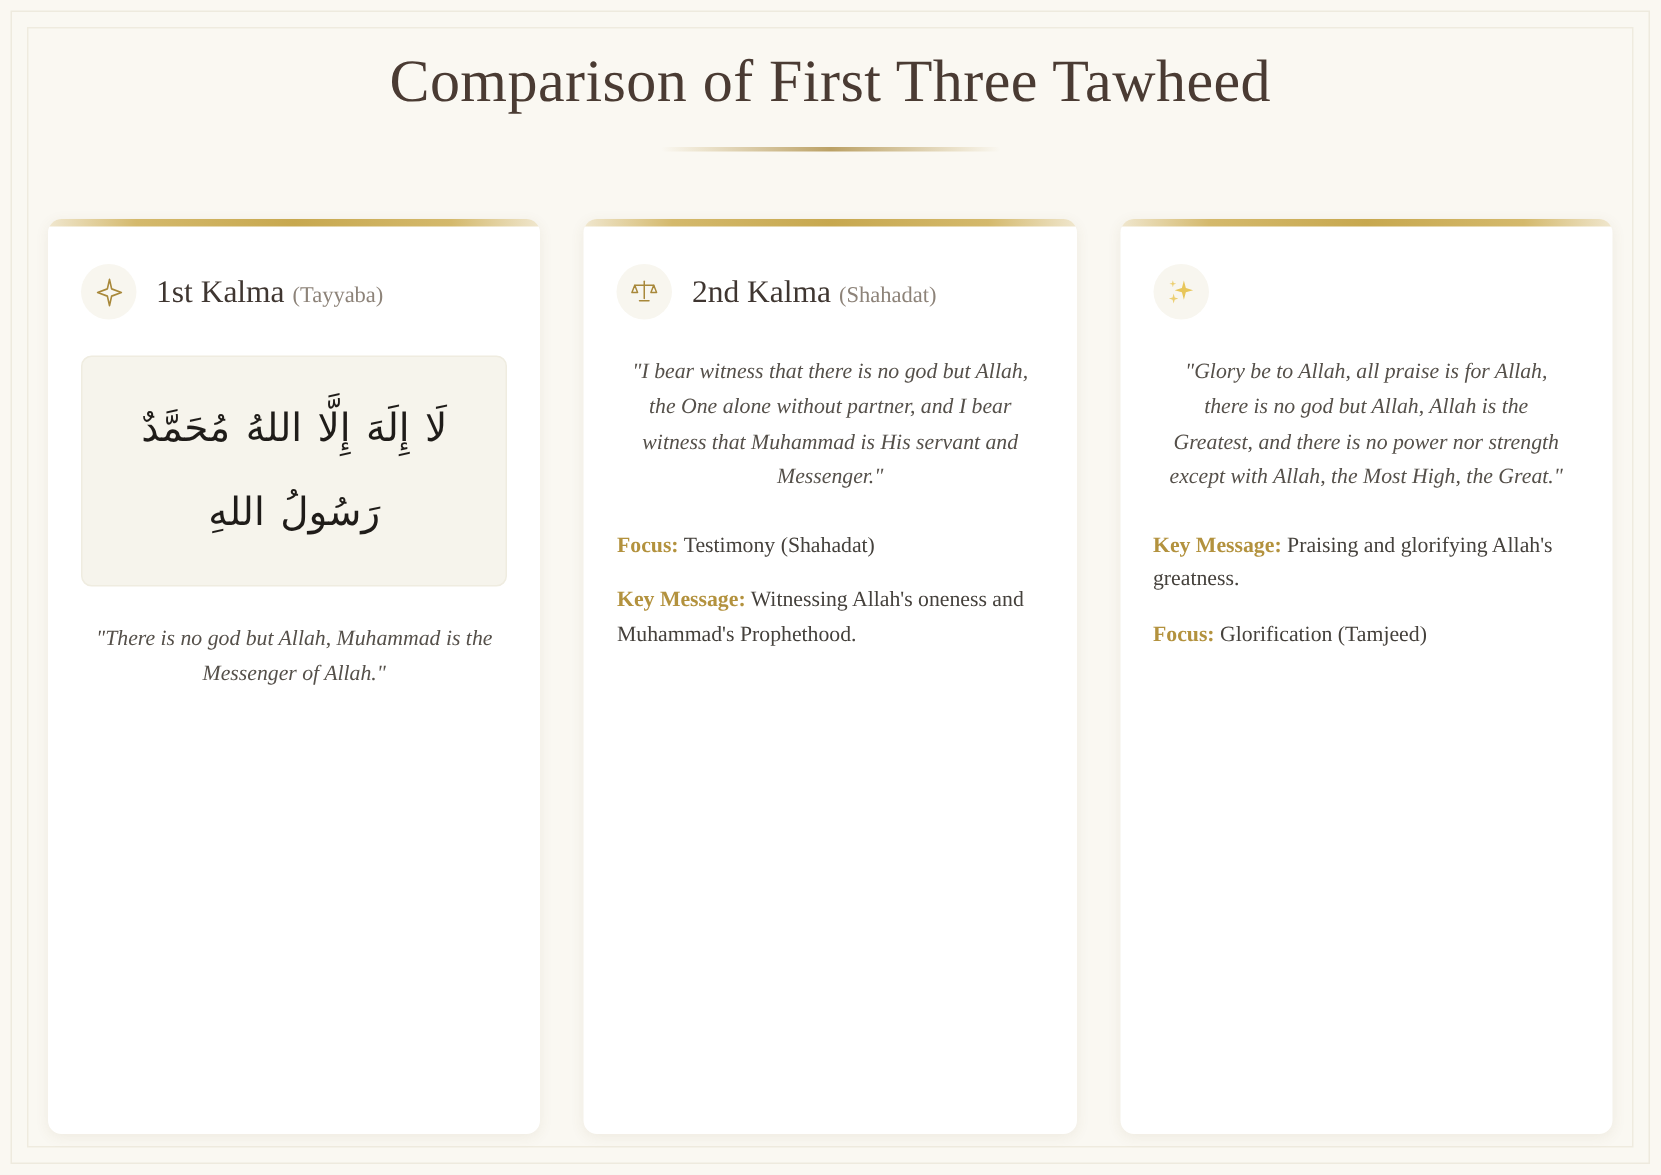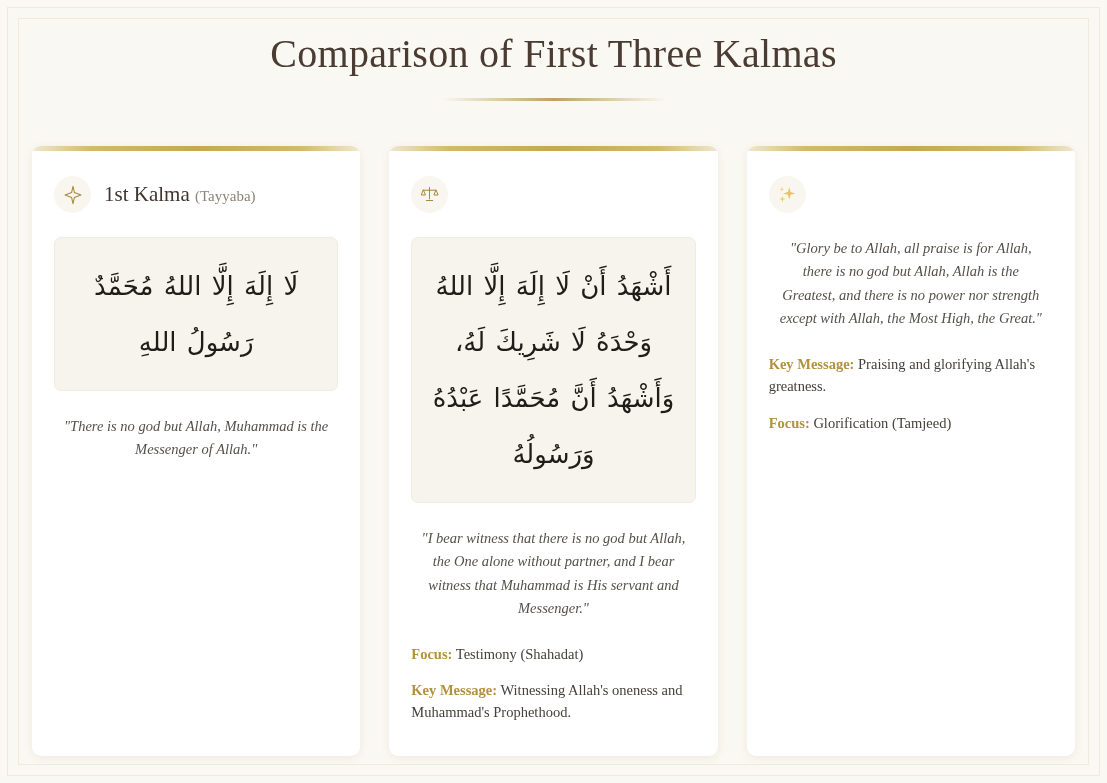--- a/index.html
+++ b/index.html
@@ -166,21 +166,21 @@
 </head>
 <body>
 
 <div class="page">
   <div class="frame-outer"></div>
   <div class="frame-inner"></div>
 
   <div class="content">
 
     <div class="header">
-      <h1 class="page-title">Comparison of First Three Kalmas</h1>
+      <h1 class="page-title">Comparison of First Three Tawheed</h1>
       <div class="title-divider"></div>
     </div>
 
     <div class="cards">
 
       <div class="card">
         <div class="card-topbar"></div>
         <div class="card-header">
           <div class="icon-badge">
             <svg width="20" height="20" viewBox="0 0 24 24" aria-hidden="true">
@@ -207,23 +207,24 @@
             <svg width="19" height="19" viewBox="0 0 24 24" aria-hidden="true">
               <g fill="none" stroke="#a8883a" stroke-width="1.25" stroke-linecap="round" stroke-linejoin="round">
                 <path d="M12 3.2 v14.4"></path>
                 <path d="M4 6.6 h16"></path>
                 <path d="M4 6.6 L1.6 12.6 h4.8 Z"></path>
                 <path d="M20 6.6 L17.6 12.6 h4.8 Z"></path>
                 <path d="M8 19.6 h8"></path>
               </g>
             </svg>
           </div>
-        </div>
-        <div class="arabic-box">
-          <div class="arabic-text">أَشْهَدُ أَنْ لَا إِلَهَ إِلَّا اللهُ وَحْدَهُ لَا شَرِيكَ لَهُ، وَأَشْهَدُ أَنَّ مُحَمَّدًا عَبْدُهُ وَرَسُولُهُ</div>
+          <div class="card-title">
+            <span>2nd Kalma</span>
+            <span class="sub">(Shahadat)</span>
+          </div>
         </div>
         <div class="translation">"I bear witness that there is no god but Allah, the One alone without partner, and I bear witness that Muhammad is His servant and Messenger."</div>
         <div class="meta">
           <div class="meta-row">
             <span class="meta-label">Focus:</span>
             <span>Testimony (Shahadat)</span>
           </div>
           <div class="meta-row">
             <span class="meta-label">Key Message:</span>
             <span>Witnessing Allah's oneness and Muhammad's Prophethood.</span>

